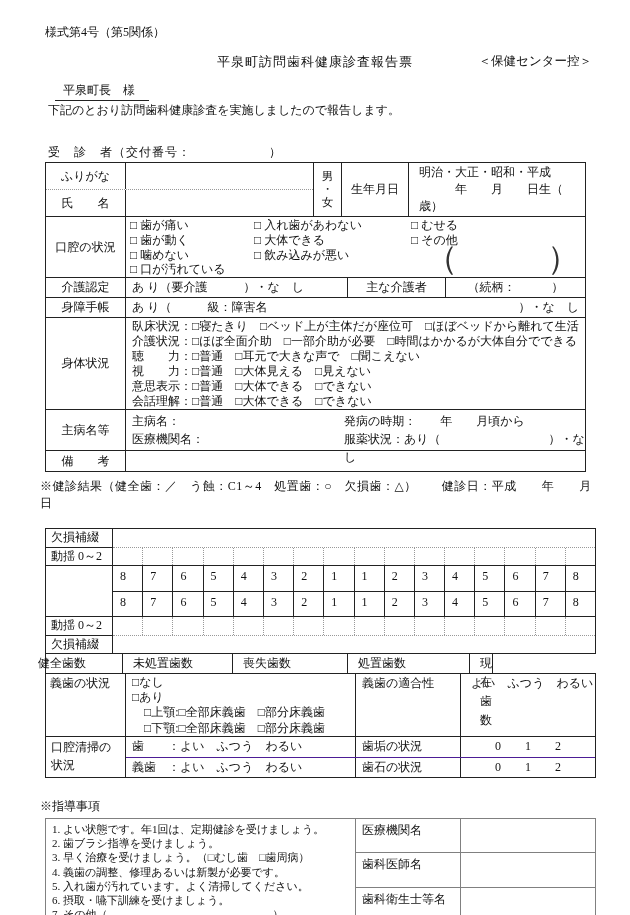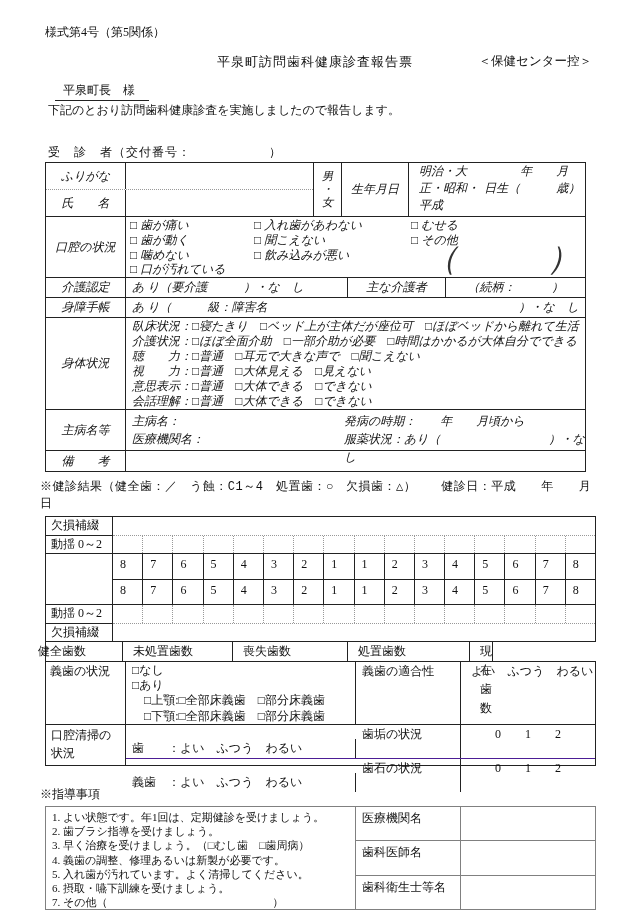--- a/index.html
+++ b/index.html
@@ -12,34 +12,34 @@
   
   .form-no{position:absolute;left:45px;top:24px;}
   .title-row{position:absolute;left:0;top:53px;width:100%;height:16px;}
   .title{position:absolute;left:0;right:0;text-align:center;font-size:13px;letter-spacing:1px;}
   .copy{position:absolute;right:38px;font-size:12.5px;}
   .addressee{position:absolute;left:55px;top:82px;border-bottom:1px solid #222;padding:0 14px 1px 8px;}
   .sentence{position:absolute;left:48px;top:102px;}
   .examinee{position:absolute;left:48px;top:144px;letter-spacing:1px;}
   
   .content{position:absolute;left:45px;top:162px;width:551px;}
-  .tbl{width:541px;border:1.5px solid #222;font-style:italic;}
+  .tbl{width:541px;border:1.5px solid #222;}
   .tr{display:flex;border-top:1px solid #222;}
   .tr:first-child{border-top:none;}
   .lbl{width:80px;border-right:1px solid #222;display:flex;align-items:center;justify-content:center;text-align:center;flex:none;}
   
   .r1{height:53px;}
   .r1-left{width:268px;display:flex;flex-direction:column;border-right:1px solid #222;flex:none;}
   .r1-sub{display:flex;flex:1;}
   .r1-sub.top{border-bottom:1px dotted #999;}
   .r1-lbl{width:80px;border-right:1px solid #222;display:flex;align-items:center;justify-content:center;flex:none;}
   .r1-field{flex:1;}
   .sex-cell{width:28px;border-right:1px solid #222;display:flex;flex-direction:column;align-items:center;justify-content:center;line-height:13px;font-size:11.5px;flex:none;}
   .birth-cell{width:67px;border-right:1px solid #222;display:flex;align-items:center;justify-content:center;flex:none;}
-  .era-cell{flex:1;display:flex;flex-direction:row;justify-content:center;padding-left:10px;line-height:17px;}
+  .era-cell{flex:1;display:flex;flex-direction:column;justify-content:center;padding-left:10px;line-height:17px;}
   
   .r2{height:21px;line-height:20px;}
   .addr-val{width:283px;border-right:1px solid #222;padding-left:8px;flex:none;}
   .tel-lbl{width:62px;border-right:1px solid #222;text-align:center;flex:none;}
   .tel-val{flex:1;text-align:center;}
   
   .r3{height:61px;}
   .oral-wrap{flex:1;display:flex;padding-top:1px;}
   .ocol1{width:128px;flex:none;padding-left:4px;}
   .ocol2{width:157px;flex:none;}
@@ -62,21 +62,21 @@
   .pline{line-height:15px;white-space:nowrap;}
   
   .r7{height:41px;}
   .dis-wrap{flex:1;padding:2px 0 0 6px;}
   .dline{display:flex;line-height:18px;}
   .dline .l{flex:1;}
   .dline .r{width:241px;flex:none;}
   
   .r8{height:21px;}
   
-  .sec-head{margin:6px 0 4px -5px;letter-spacing:0.5px;font-family:Liberation Mono, monospace;}
+  .sec-head{margin:6px 0 16px -5px;letter-spacing:0.5px;}
   
   .tt{width:551px;border:1.5px solid #222;}
   .tt-row{display:flex;}
   .tl{width:67px;border-right:1px solid #222;flex:none;padding-left:5px;line-height:17px;}
   .tt-rowA .tl{height:18px;}
   .tt-rowB .tl,.tt-rowD .tl{height:18px;border-top:1px solid #222;}
   .tt-rowB .mobs,.tt-rowE .tcf{border-top:1px dotted #999;}
   .tt-rowC{border-top:1px solid #222;}
   .tt-rowD{border-top:1px solid #222;}
   .tt-rowD .tl{border-top:none;}
@@ -105,21 +105,21 @@
   .dt-body{width:230px;border-right:1px solid #222;padding:1px 0 0 6px;flex:none;}
   .dt-fit{width:105px;border-right:1px solid #222;padding:1px 0 0 6px;flex:none;}
   .dt-opts{flex:1;padding:1px 0 0 10px;}
   .dtline{line-height:15.2px;white-space:nowrap;}
   
   .cl{width:551px;border:1.5px solid #222;margin-top:-1px;display:flex;height:42px;}
   .cl-lbl{width:80px;border-right:1px solid #222;padding:1px 0 0 5px;flex:none;line-height:18px;}
   .cl-body{flex:1;display:flex;flex-direction:column;}
   .cl-row{display:flex;flex:1;}
   .cl-row+.cl-row{border-top:1px solid #4c1d95;}
-  .cl-item{width:230px;border-right:1px solid #222;padding-left:6px;line-height:19px;flex:none;margin-top:14px;}
+  .cl-item{width:230px;border-right:1px solid #222;padding-left:6px;line-height:19px;flex:none;}
   .cl-rl{width:105px;border-right:1px solid #222;padding-left:6px;line-height:19px;flex:none;}
   .cl-score{flex:1;text-align:center;line-height:19px;}
   
   .g-head{margin:20px 0 3px -5px;}
   .gt{width:551px;border:1px solid #808080;display:flex;height:104px;}
   .gt-left{width:310px;border-right:1px solid #808080;padding:3px 4px 0 6px;flex:none;}
   .gline{line-height:14.2px;font-size:11px;white-space:nowrap;}
   .gt-right{flex:1;display:flex;flex-direction:column;}
   .g-row{flex:1;display:flex;}
   .g-row+.g-row{border-top:1px solid #808080;}
@@ -172,21 +172,21 @@
         <div class="lbl">口腔の状況</div>
         <div class="oral-wrap">
           <div class="ocol1">
               <div class="oline">□ 歯が痛い</div>
               <div class="oline">□ 歯が動く</div>
               <div class="oline">□ 噛めない</div>
               <div class="oline">□ 口が汚れている</div>
             </div>
           <div class="ocol2">
               <div class="oline">□ 入れ歯があわない</div>
-              <div class="oline">□ 聞こえない</div>
+              <div class="oline">□ 大体できる</div>
               <div class="oline">□ 飲み込みが悪い</div>
             </div>
           <div class="ocol3">
             <div>
                 <div class="oline">□ むせる</div>
                 <div class="oline">□ その他</div>
               </div>
             <span class="paren open">（</span>
             <span class="paren close">）</span>
           </div>

